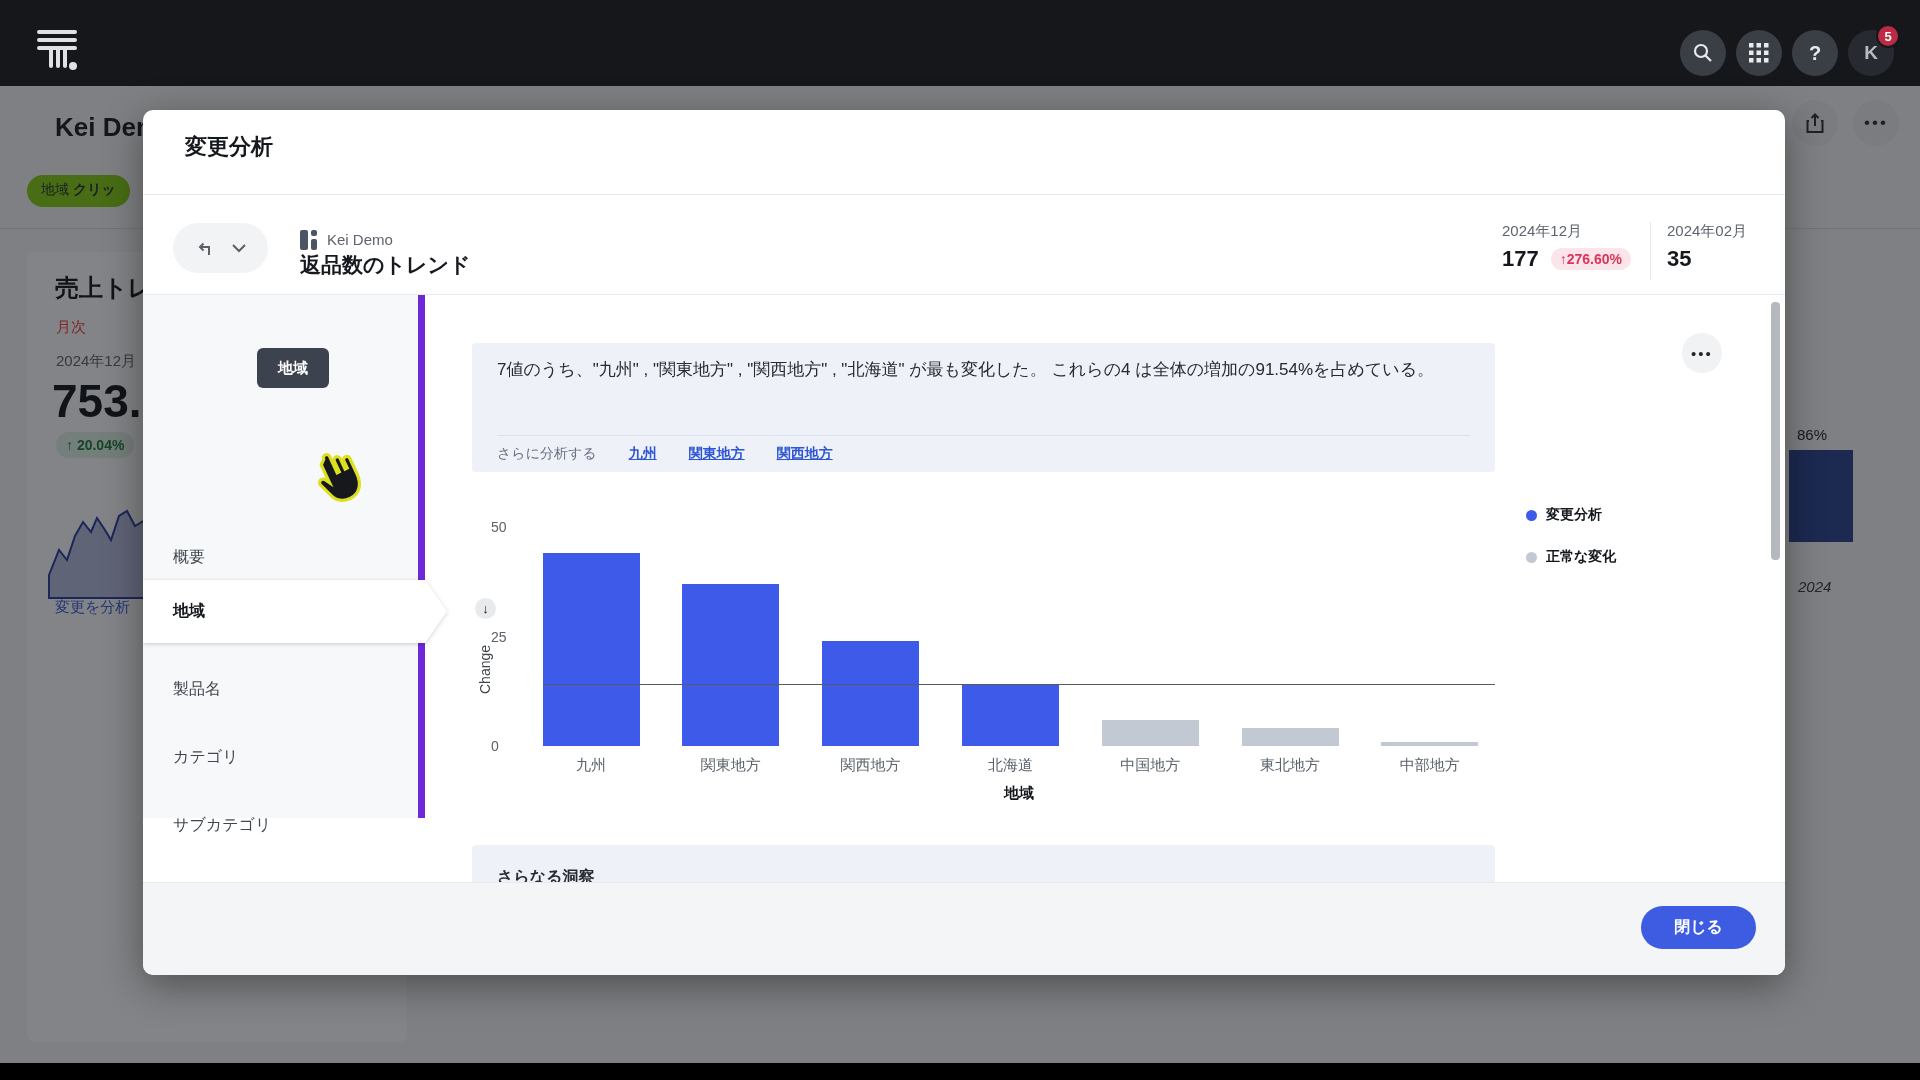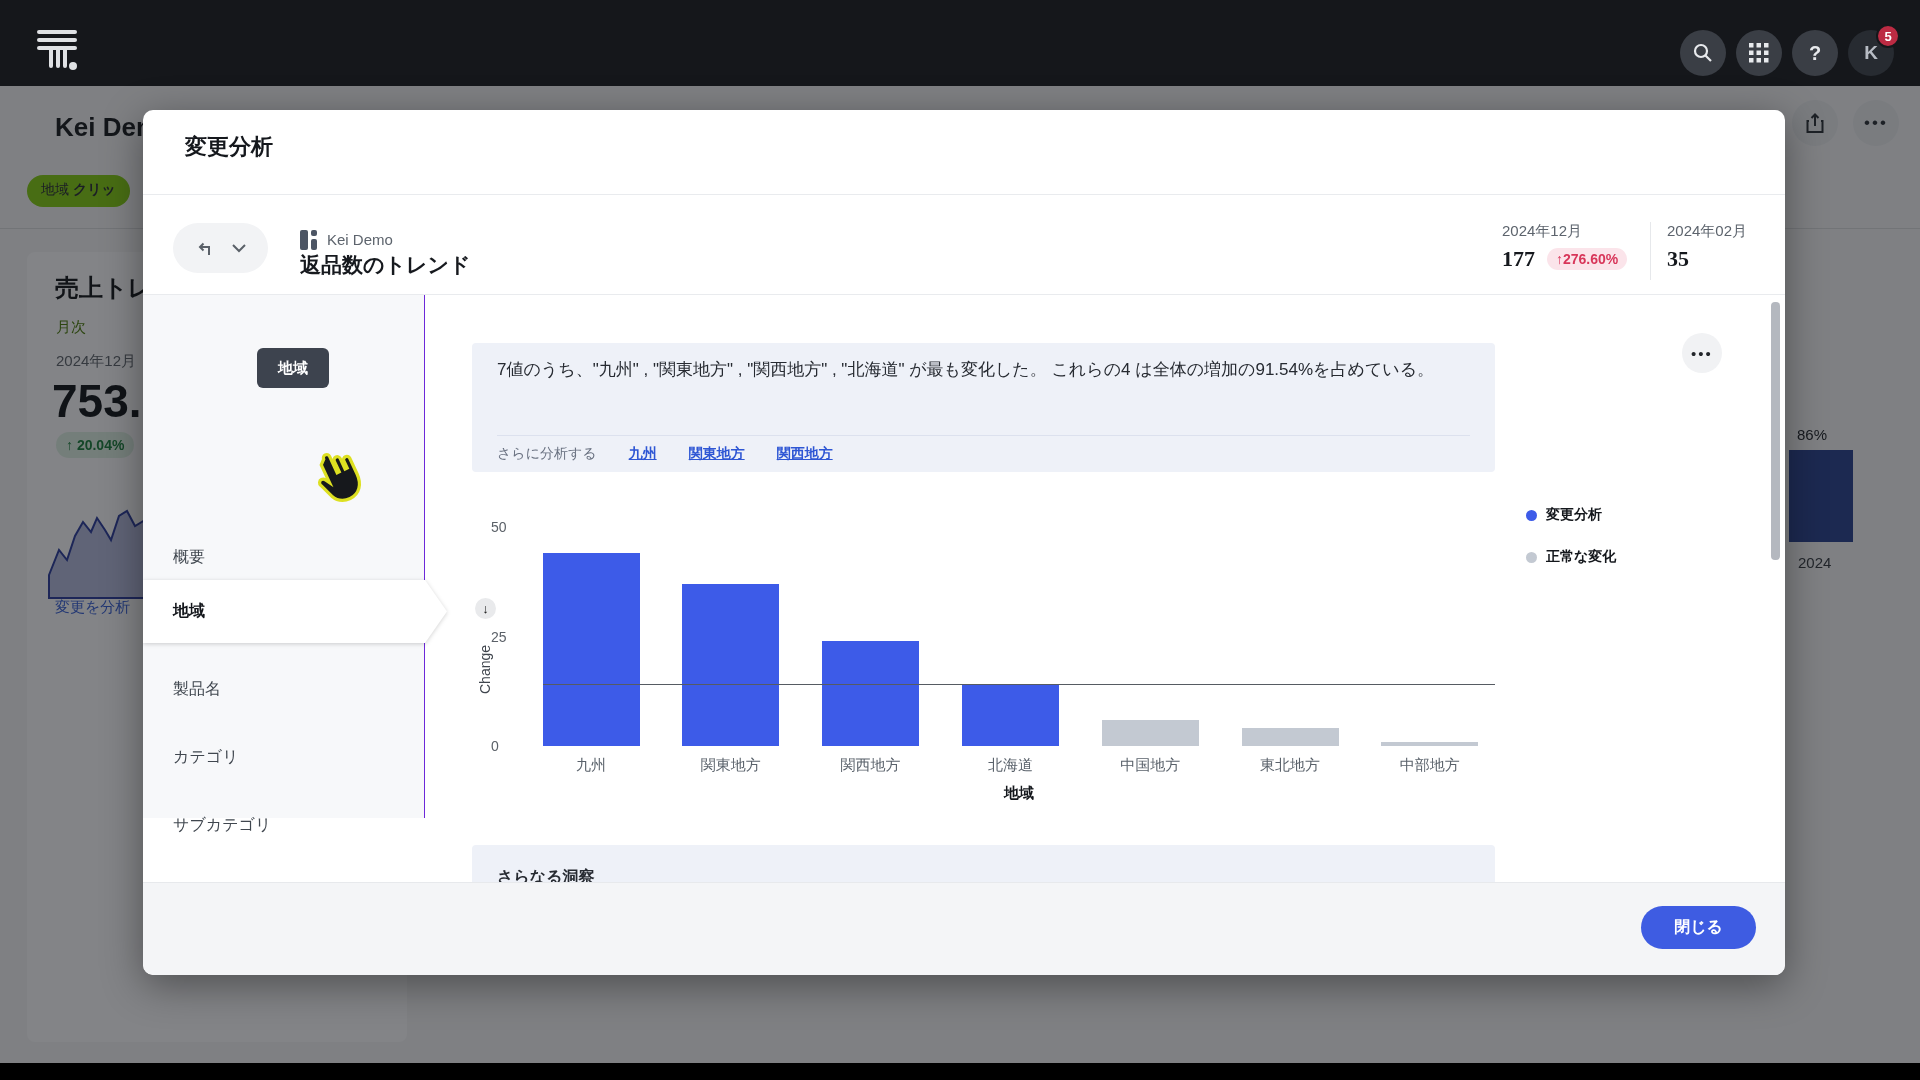--- a/index.html
+++ b/index.html
@@ -20,60 +20,60 @@
 
   
   .page { position:absolute; left:0; top:86px; width:1920px; height:977px; background:#f2f3f5; }
   .page-title { position:absolute; left:55px; top:26px; font-size:26px; font-weight:bold; color:#1b1e23; }
   .filter-chip { position:absolute; left:27px; top:89px; height:32px; max-width:150px; overflow:hidden;
     background:#84cc16; border-radius:16px; padding:6px 14px; font-size:14px; color:#2c3038; white-space:nowrap; }
   .filter-chip b { font-weight:bold; }
   .page-divider { position:absolute; left:0; top:142px; width:1920px; height:1px; background:#d8dadd; }
   .kpi-card { position:absolute; left:27px; top:166px; width:380px; height:790px; background:#fafbfc; border-radius:8px; }
   .kpi-title { position:absolute; left:28px; top:20px; font-size:24px; font-weight:bold; color:#171a1f; white-space:nowrap; }
-  .kpi-sub { position:absolute; left:29px; top:66px; font-size:15px; color:#4d7c0f; }
+  .kpi-sub { position:absolute; left:29px; top:66px; font-size:15px; color:#ef4444; }
   .kpi-period { position:absolute; left:29px; top:100px; font-size:15px; color:#60666e; }
   .kpi-value { position:absolute; left:25px; top:122px; font-size:46px; font-weight:bold; color:#15181d; white-space:nowrap; }
   .kpi-change { position:absolute; left:29px; top:180px; height:26px; background:#ddefe3; color:#1d7f3f;
     font-size:14px; font-weight:bold; border-radius:13px; padding:5px 10px; white-space:nowrap; }
   .kpi-spark { position:absolute; left:18px; top:228px; }
   .kpi-link { position:absolute; left:28px; top:346px; font-size:15px; color:#3b62d6; white-space:nowrap; }
   .bg-actions { position:absolute; right:21px; top:14px; display:flex; gap:15px; }
   .bg-circle { width:46px; height:46px; border-radius:50%; background:#e8eaed; display:flex; align-items:center;
     justify-content:center; color:#2f343b; font-size:17px; letter-spacing:2px; }
   .bg-bar-label { position:absolute; left:1797px; top:340px; font-size:15px; color:#24282e; }
   .bg-bar { position:absolute; left:1789px; top:364px; width:64px; height:92px; background:#2c4490; }
-  .bg-bar-year { position:absolute; left:1798px; top:468px; font-size:15px; color:#3a3f45; }
+  .bg-bar-year { position:absolute; left:1798px; top:492px; font-size:15px; color:#3a3f45;font-style:italic; }
 
   .overlay { position:absolute; left:0; top:86px; width:1920px; height:977px; background:rgba(12,14,18,.5); z-index:30; }
   .bottombar { position:absolute; left:0; top:1063px; width:1920px; height:17px; background:#000; z-index:40; }
 
   
   .modal { position:absolute; left:143px; top:110px; width:1642px; height:865px; background:#fff; border-radius:10px;
     box-shadow:0 10px 40px rgba(0,0,0,.4); z-index:50; overflow:hidden; }
   .modal-title { position:absolute; left:42px; top:22px; font-size:22px; font-weight:bold; color:#15181d; }
   .hdr-divider { position:absolute; left:0; top:84px; width:100%; height:1px; background:#e9ebee; }
 
   .back-pill { position:absolute; left:30px; top:113px; width:95px; height:50px; border-radius:25px; background:#f2f3f5;
     display:flex; align-items:center; justify-content:space-around; padding:0 14px; cursor:pointer; }
   .src-icon { position:absolute; left:157px; top:120px; width:20px; height:20px; }
   .src-icon i { position:absolute; background:#4c5564; border-radius:2px; }
   .src-app { position:absolute; left:184px; top:121px; font-size:15px; color:#5d646d; }
   .src-title { position:absolute; left:157px; top:141px; font-size:21px; font-weight:bold; color:#16191e; }
 
   .period { position:absolute; top:112px; }
   .period .p-label { font-size:15px; color:#5d646d; }
   .period .p-row { display:flex; align-items:center; gap:12px; margin-top:5px; }
-  .period .p-value { font-size:22px; font-weight:bold; color:#15181d;font-family:Liberation Serif, serif; }
+  .period .p-value { font-size:22px; font-weight:bold; color:#15181d; }
   .p-badge { background:#fbe4ea; color:#d8365a; font-size:14px; font-weight:bold; border-radius:12px; padding:3px 9px; }
   .period-divider { position:absolute; left:1507px; top:112px; width:1px; height:58px; background:#e6e8eb; }
   .sub-divider { position:absolute; left:0; top:184px; width:100%; height:1px; background:#e9ebee; }
 
   
-  .sidebar { position:absolute; left:0; top:185px; width:282px; height:523px; background:#f7f8fa; border-right:1px solid #6d28d9; }
+  .sidebar { position:absolute; left:0; top:185px; width:282px; height:523px; background:#f7f8fa; border-right:7px solid #6d28d9; }
   .sb-item { position:absolute; left:30px; font-size:16px; color:#40474f; cursor:pointer; white-space:nowrap; }
   .sb-selected-wrap { position:absolute; left:0; width:304px; height:63px; filter:drop-shadow(0 1px 2px rgba(0,0,0,.18)); }
   .sb-selected { width:304px; height:63px; background:#fff;
     clip-path:polygon(0 0, 282px 0, 304px 50%, 282px 100%, 0 100%);
     display:flex; align-items:center; padding-left:30px; font-size:16px; font-weight:bold; color:#14171c; cursor:pointer; }
   .sb-tooltip { position:absolute; left:114px; top:238px; width:72px; height:40px; background:#3d434e; border-radius:6px;
     color:#fff; font-size:15px; font-weight:bold; display:flex; align-items:center; justify-content:center; z-index:5; }
   .cursor-icon { position:absolute; left:167px; top:340px; z-index:6; }
   .customize { position:absolute; left:0; top:708px; width:282px; height:64px; background:#fff; border-top:1px solid #e9ebee;
     border-right:1px solid #ececef; display:flex; align-items:center; padding-left:30px; }

